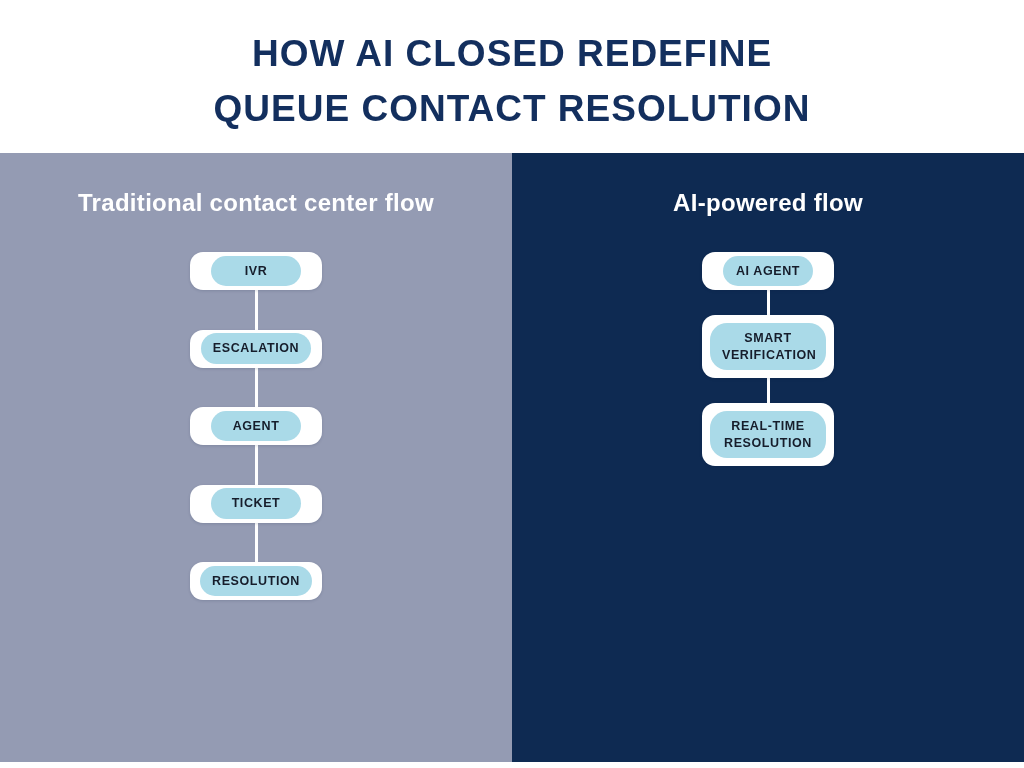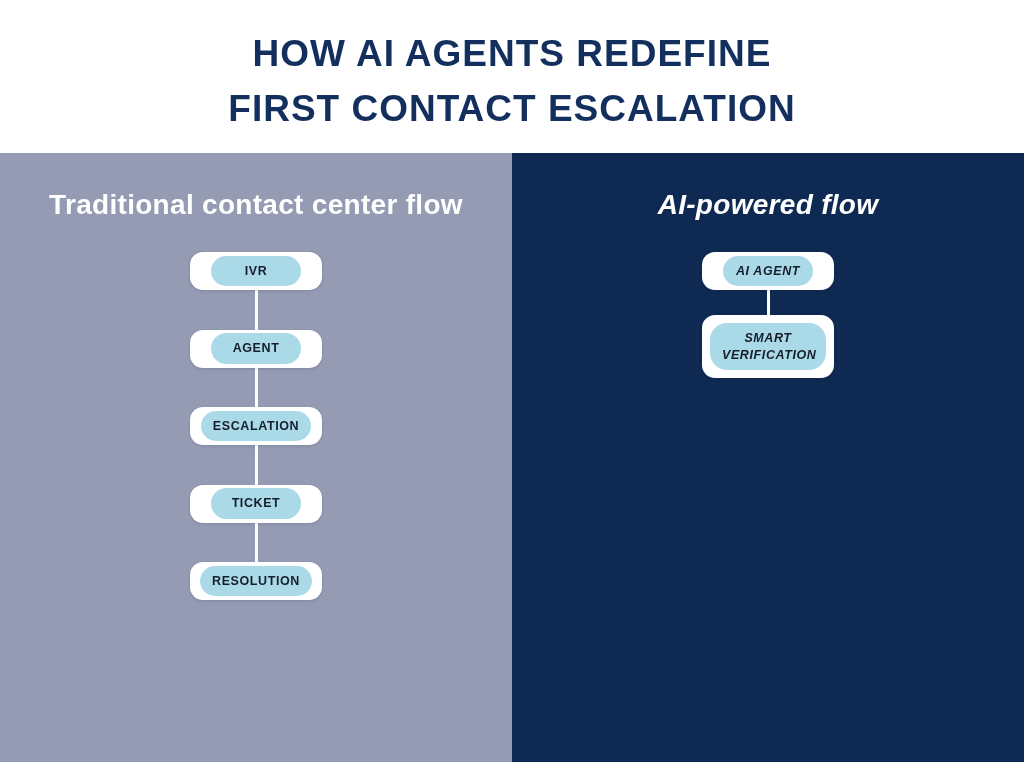--- a/index.html
+++ b/index.html
@@ -40,27 +40,27 @@
     display: flex;
     height: 609px;
   }
   .panel {
     width: 512px;
     height: 609px;
     position: relative;
     box-sizing: border-box;
   }
   .panel.traditional { background: var(--left-panel-bg, #949bb3); }
-  .panel.ai          { background: var(--right-panel-bg, #0e2a52); font-style: italic; }
+  .panel.ai          { background: var(--right-panel-bg, #0e2a52); }
   .panel h2 {
     margin: 0;
     padding-top: 38px;
     text-align: center;
     color: var(--heading-text, #ffffff);
-    font-size: 28px;
+    font-size: 24px;
     font-weight: bold;
     letter-spacing: 0.3px;
     line-height: 1;
   }
 
   
   .flow {
     position: absolute;
     top: 99px;
     left: 50%;
@@ -117,59 +117,62 @@
     background: #ffffff;
   }
 </style>
 </head>
 <body>
 
 <div class="page">
 
   <header class="title-band">
     <h1>
-      <span class="title-line">HOW AI AGENTS REDEFINE</span>
-      <span class="title-line">FIRST CONTACT ESCALATION</span>
+      <span class="title-line">HOW AI CLOSED REDEFINE</span>
+      <span class="title-line">QUEUE CONTACT RESOLUTION</span>
     </h1>
   </header>
 
   <main class="panels">
 
     <section class="panel traditional">
       <h2>Traditional contact center flow</h2>
       <div class="flow">
         <div class="connector-line"></div>
         <div class="step">
           <span class="pill">IVR</span>
         </div>
         <div class="step">
-          <span class="pill">AGENT</span>
+          <span class="pill">ESCALATION</span>
         </div>
         <div class="step">
-          <span class="pill">ESCALATION</span>
+          <span class="pill">AGENT</span>
         </div>
         <div class="step">
           <span class="pill">TICKET</span>
         </div>
         <div class="step">
           <span class="pill">RESOLUTION</span>
         </div>
       </div>
     </section>
 
     <section class="panel ai">
       <h2>AI-powered flow</h2>
       <div class="flow">
         <div class="connector-line"></div>
         <div class="step">
           <span class="pill">AI AGENT</span>
         </div>
         <div class="step tall">
           <span class="pill">SMART VERIFICATION</span>
         </div>
+        <div class="step tall">
+          <span class="pill">REAL-TIME RESOLUTION</span>
+        </div>
       </div>
     </section>
 
   </main>
 
   <footer class="bottom-strip"></footer>
 
 </div>
 
 </body></html>

